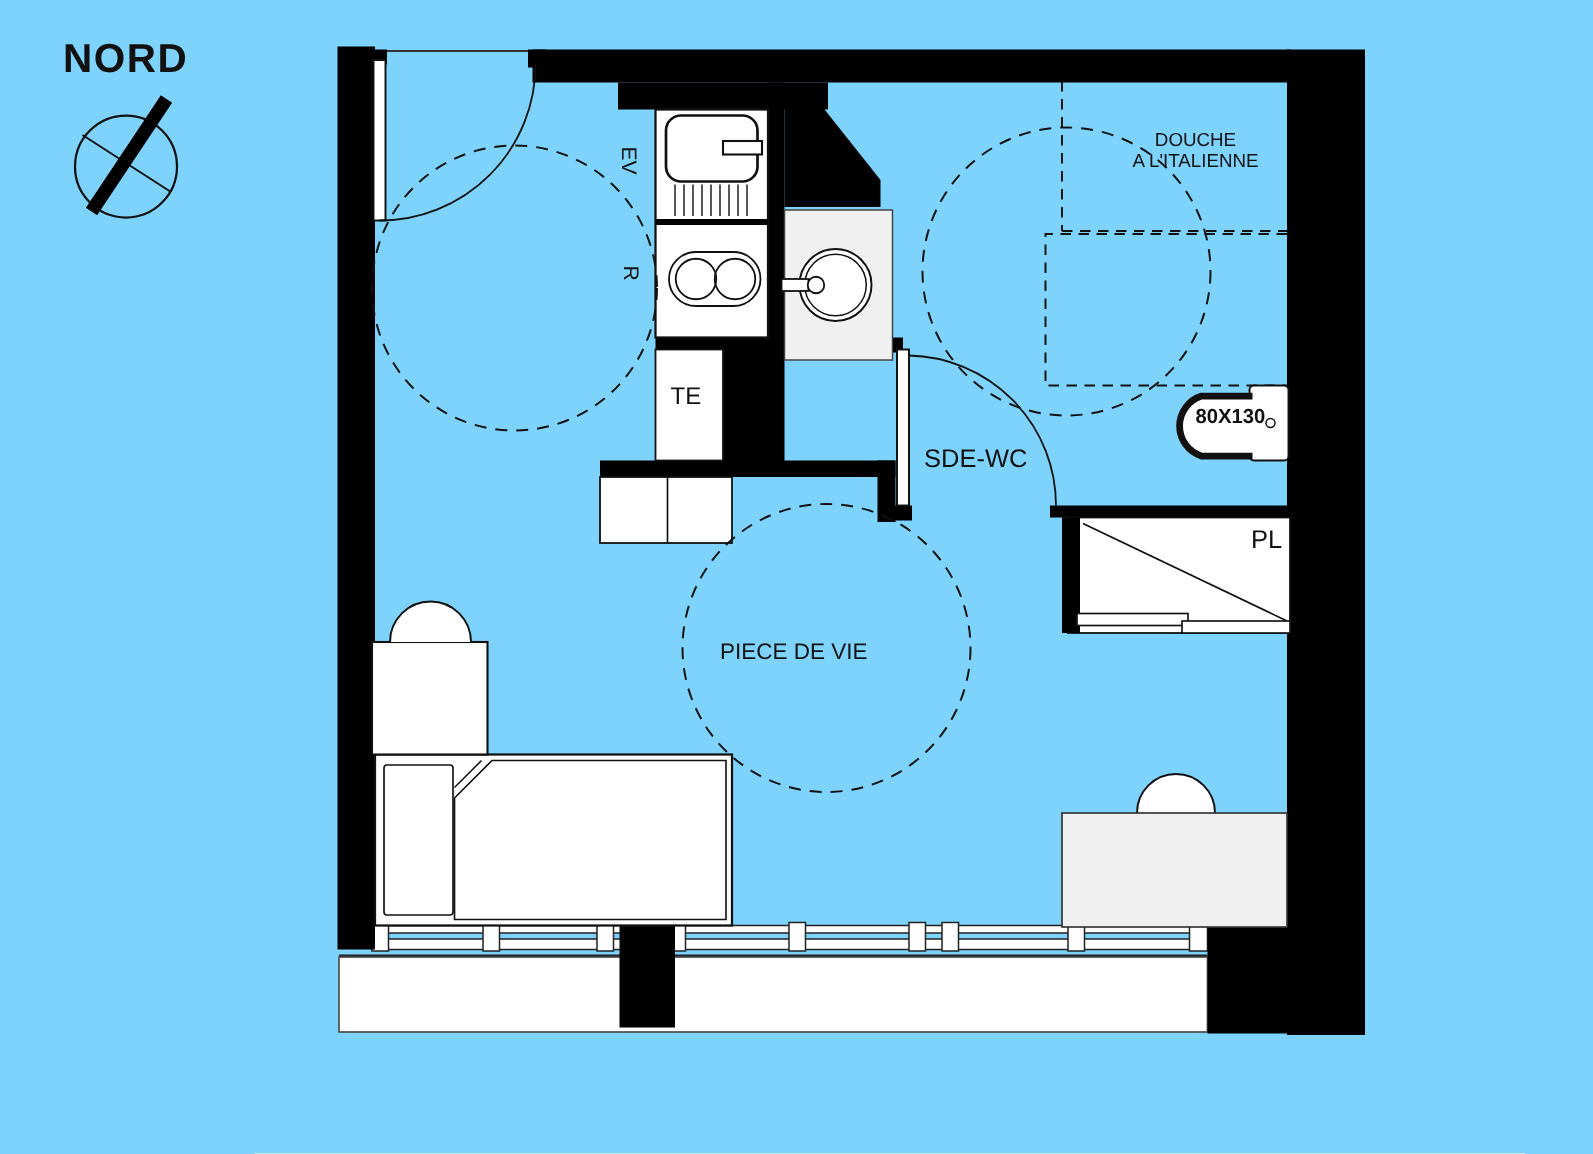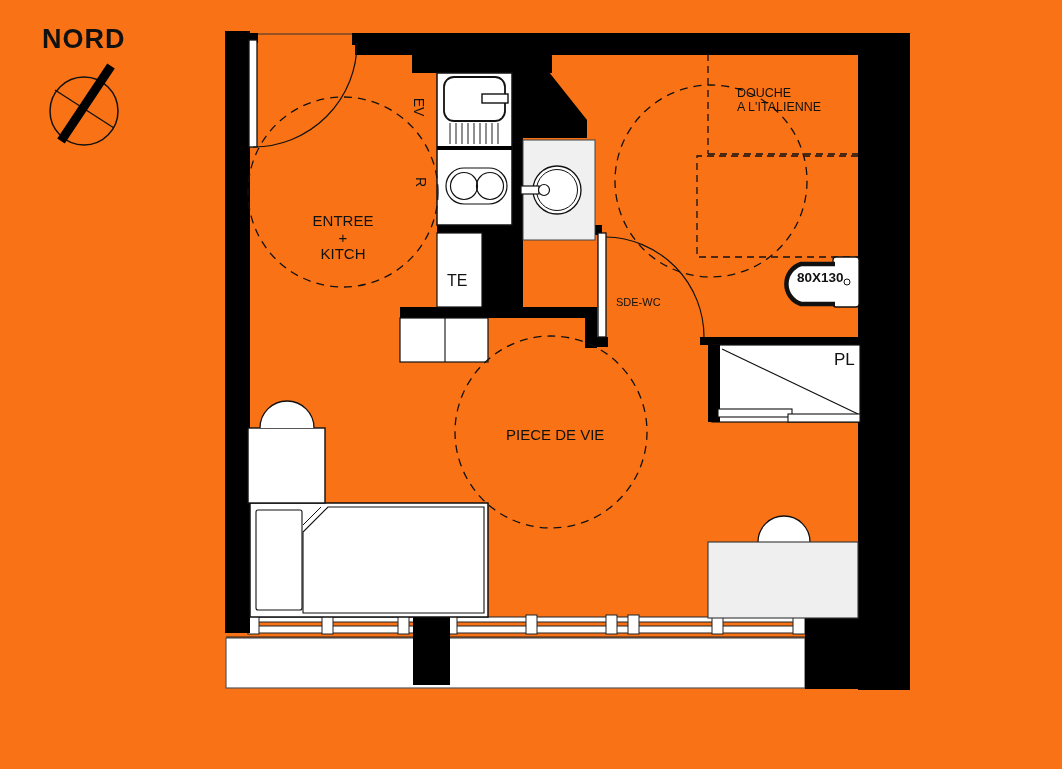--- a/index.html
+++ b/index.html
@@ -1,30 +1,30 @@
 <!DOCTYPE html>
 <html><head>
 <meta charset="utf-8">
 <style>
   html,body{margin:0;padding:0;background:#ffffff;}
-  .canvas{position:relative;width:1062px;height:769px;background:#f97316;overflow:hidden;
+  .canvas{position:relative;width:1062px;height:769px;background:#7dd3fc;overflow:hidden;
           font-family:"Liberation Sans",sans-serif;}
   svg{position:absolute;left:0;top:0;}
   .lbl{position:absolute;color:#111;white-space:nowrap;
        font-family:"Liberation Sans",sans-serif;}
   .lbl-nord{left:42px;top:24px;font-size:27px;font-weight:bold;letter-spacing:1px;}
   .lbl-entree{left:281px;top:213px;width:124px;text-align:center;font-size:15px;line-height:16.5px;}
   .lbl-ev{left:410px;top:99px;font-size:14px;transform:rotate(90deg);transform-origin:center;}
   .lbl-r{left:416px;top:174px;font-size:14px;transform:rotate(90deg);transform-origin:center;}
-  .lbl-te{left:447px;top:272px;font-size:16px;}
-  .lbl-sdewc{left:616px;top:296px;font-size:11px;}
-  .lbl-douche{left:737px;top:87px;width:120px;text-align:left;font-size:12.5px;line-height:13.5px;}
+  .lbl-te{left:447px;top:256px;font-size:16px;}
+  .lbl-sdewc{left:616px;top:296px;font-size:17px;}
+  .lbl-douche{left:737px;top:87px;width:120px;text-align:center;font-size:12.5px;line-height:13.5px;}
   .lbl-size{left:797px;top:230px;font-size:13.5px;font-weight:bold;margin-top:40px;}
   .lbl-pl{left:834px;top:350px;font-size:17px;}
-  .lbl-pdv{left:506px;top:426px;font-size:15px;}
+  .lbl-pdv{left:480px;top:426px;font-size:15px;}
 </style>
 </head>
 <body>
 
 <div class="canvas">
 
   <svg width="1062" height="769" viewBox="0 0 1062 769">
 
     <g>
       <rect x="226" y="638" width="579" height="50" fill="#ffffff" stroke="#555" stroke-width="1.2"></rect>
@@ -162,25 +162,20 @@
 
     <g>
       <circle cx="84" cy="111" r="34" fill="none" stroke="#111" stroke-width="1.5"></circle>
       <line x1="55" y1="90" x2="114" y2="128" stroke="#111" stroke-width="1.3"></line>
       <line x1="61" y1="141" x2="111" y2="66" stroke="#000" stroke-width="9"></line>
     </g>
   </svg>
 
   <div class="lbl lbl-nord">NORD</div>
 
-  <div class="lbl lbl-entree">
-    <div>ENTREE</div>
-    <div>+</div>
-    <div>KITCH</div>
-  </div>
 
   <div class="lbl lbl-ev">EV</div>
   <div class="lbl lbl-r">R</div>
   <div class="lbl lbl-te">TE</div>
   <div class="lbl lbl-sdewc">SDE-WC</div>
 
   <div class="lbl lbl-douche">
     <div>DOUCHE</div>
     <div>A L'ITALIENNE</div>
   </div>

